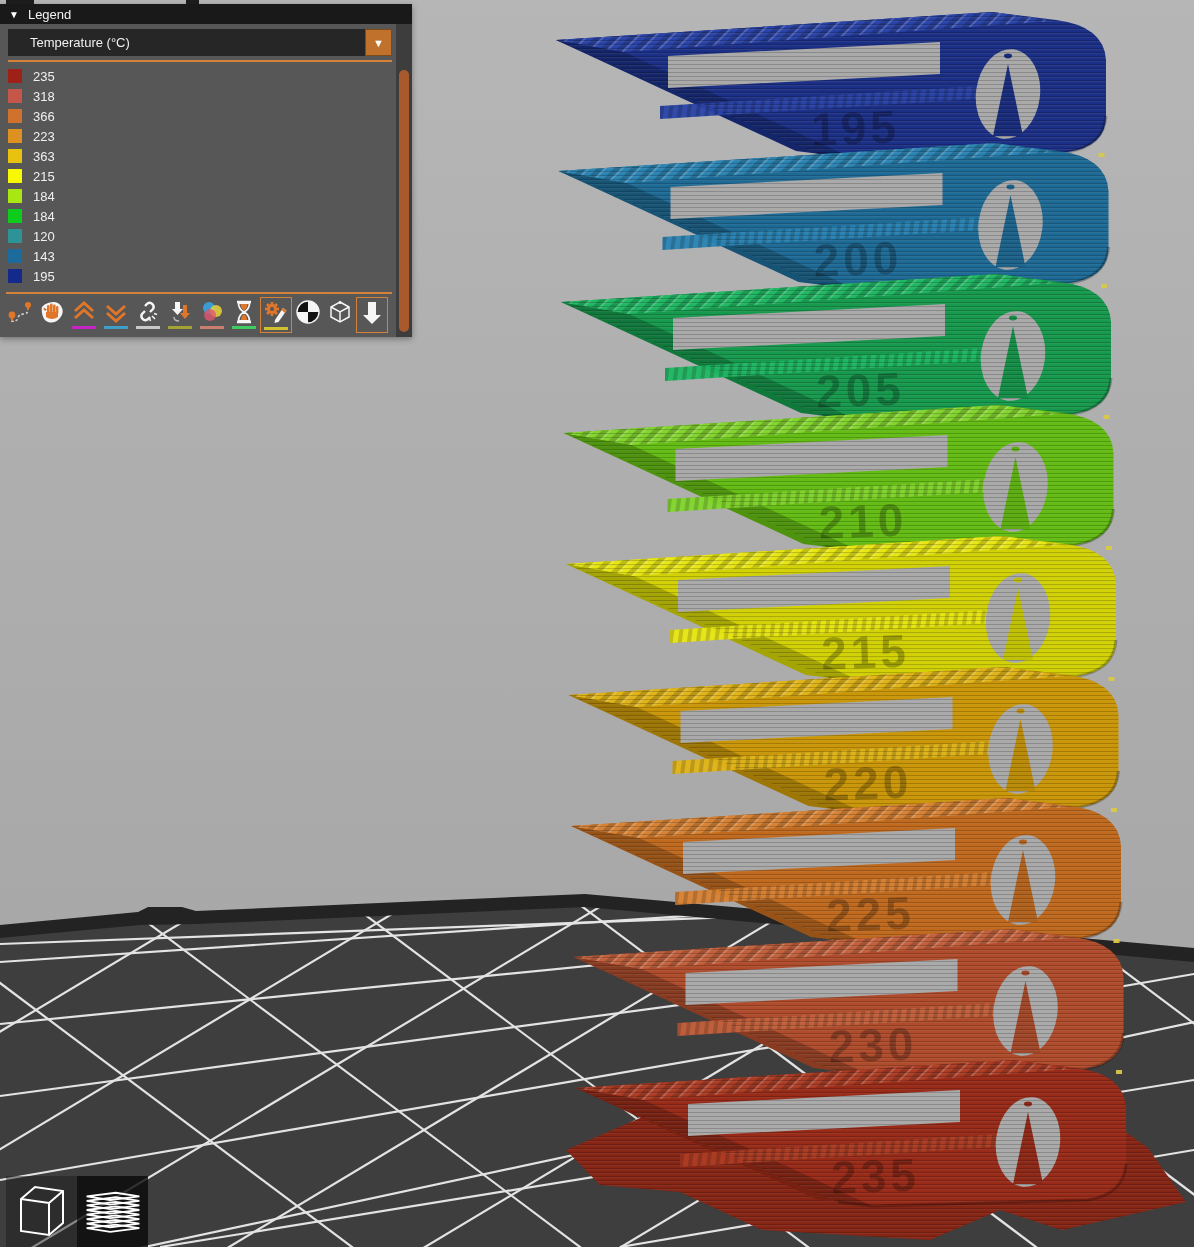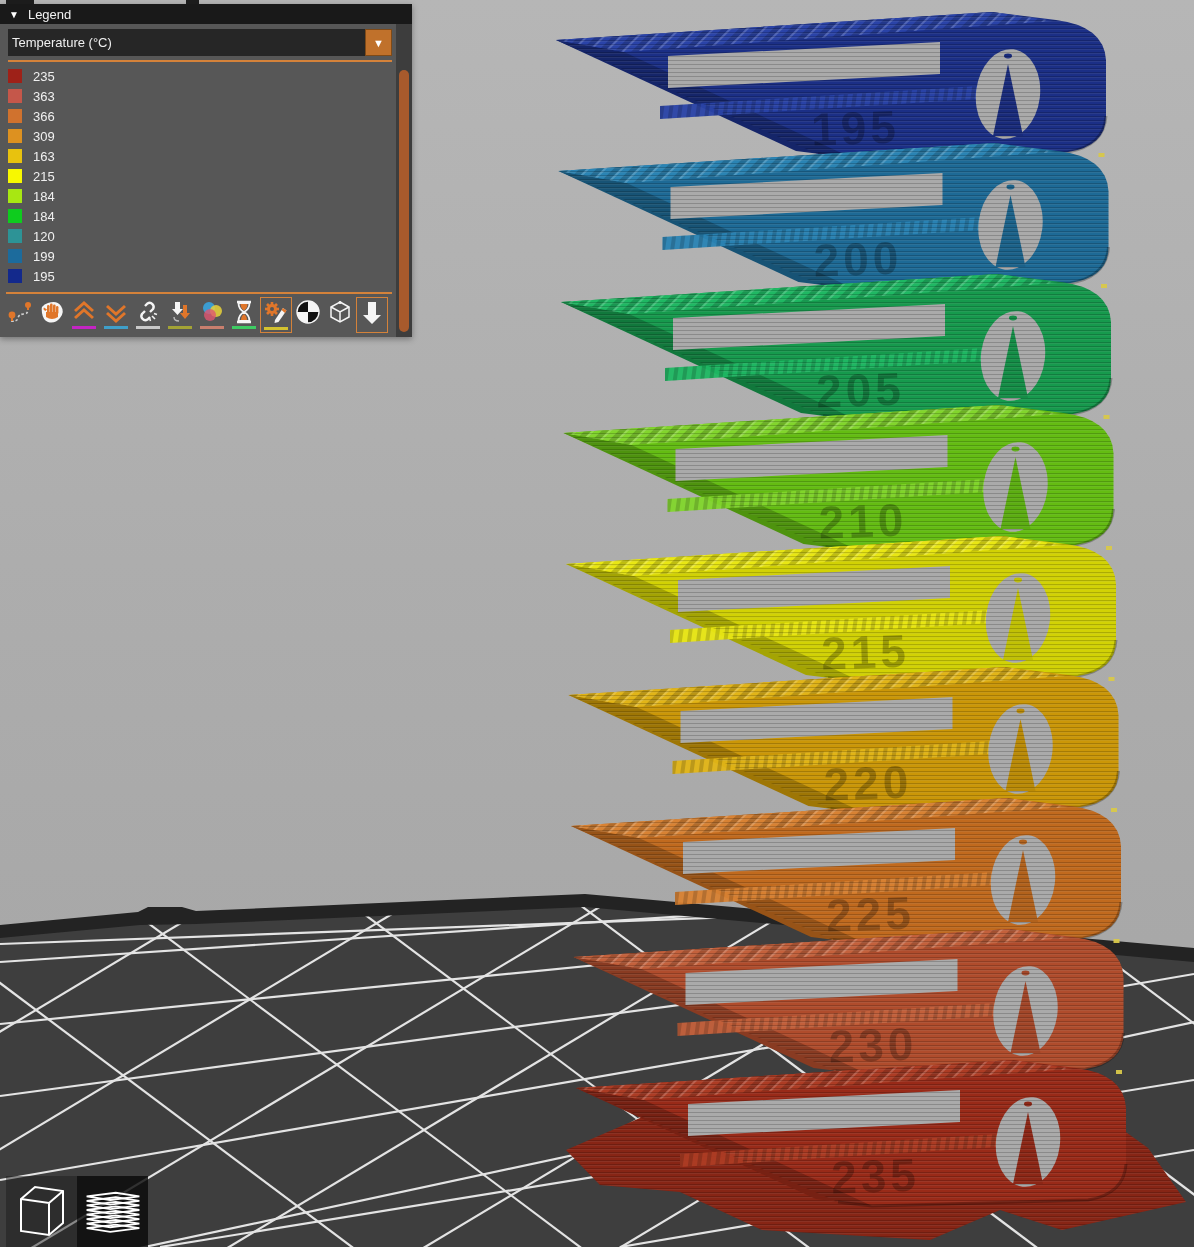--- a/index.html
+++ b/index.html
@@ -18,21 +18,21 @@
     position:absolute;left:0;top:0;width:100%;height:20px;background:#191919;
     color:#f2f2f2;font-size:13px;display:flex;align-items:center;gap:9px;
     padding:0;box-sizing:border-box;
   }
   #legend-header .tri{margin-left:9px;font-size:10px;color:#fff;}
   .top-nub{position:absolute;background:#1c1c1c;}
   #dropdown{
     position:absolute;left:8px;top:25px;width:384px;height:27px;background:#262626;
     display:flex;align-items:center;color:#f0f0f0;font-size:13px;
   }
-  #dropdown .dd-label{margin-left:4px;flex:1;}
+  #dropdown .dd-label{margin-left:22px;flex:1;}
   #dd-btn{
     width:27px;height:27px;background:#c0712b;border:1px solid #7e4a18;box-sizing:border-box;
     display:flex;align-items:center;justify-content:center;color:#fff;font-size:11px;
   }
   #dd-rule{position:absolute;left:8px;top:56px;width:384px;height:2px;background:#d4823a;}
   #legend-items{position:absolute;left:8px;top:62px;}
   .legend-row{display:flex;align-items:center;height:20px;}
   .legend-row .sw{width:14px;height:14px;margin-right:11px;}
   .legend-row .lv{color:#f0f0f0;font-size:13px;}
   #tool-rule{position:absolute;left:6px;top:288px;width:386px;height:2px;background:#d4823a;}
@@ -271,53 +271,53 @@
       <span id="dd-btn">▼</span>
     </div>
     <div id="dd-rule"></div>
     <div id="legend-items">
         <div class="legend-row">
           <span class="sw" style="background:#9e2118"></span>
           <span class="lv">235</span>
         </div>
         <div class="legend-row">
           <span class="sw" style="background:#c5574a"></span>
-          <span class="lv">363</span>
+          <span class="lv">318</span>
         </div>
         <div class="legend-row">
           <span class="sw" style="background:#d0722e"></span>
           <span class="lv">366</span>
         </div>
         <div class="legend-row">
           <span class="sw" style="background:#dd9120"></span>
-          <span class="lv">309</span>
+          <span class="lv">223</span>
         </div>
         <div class="legend-row">
           <span class="sw" style="background:#e8c20e"></span>
-          <span class="lv">163</span>
+          <span class="lv">363</span>
         </div>
         <div class="legend-row">
           <span class="sw" style="background:#f8f800"></span>
           <span class="lv">215</span>
         </div>
         <div class="legend-row">
           <span class="sw" style="background:#a8e712"></span>
           <span class="lv">184</span>
         </div>
         <div class="legend-row">
           <span class="sw" style="background:#0ecc1e"></span>
           <span class="lv">184</span>
         </div>
         <div class="legend-row">
           <span class="sw" style="background:#2d9396"></span>
           <span class="lv">120</span>
         </div>
         <div class="legend-row">
           <span class="sw" style="background:#1c6b9c"></span>
-          <span class="lv">199</span>
+          <span class="lv">143</span>
         </div>
         <div class="legend-row">
           <span class="sw" style="background:#13298c"></span>
           <span class="lv">195</span>
         </div>
       </div>
     <div id="tool-rule"></div>
     <div id="toolbar">
         <div class="tool-btn">
           <span>

